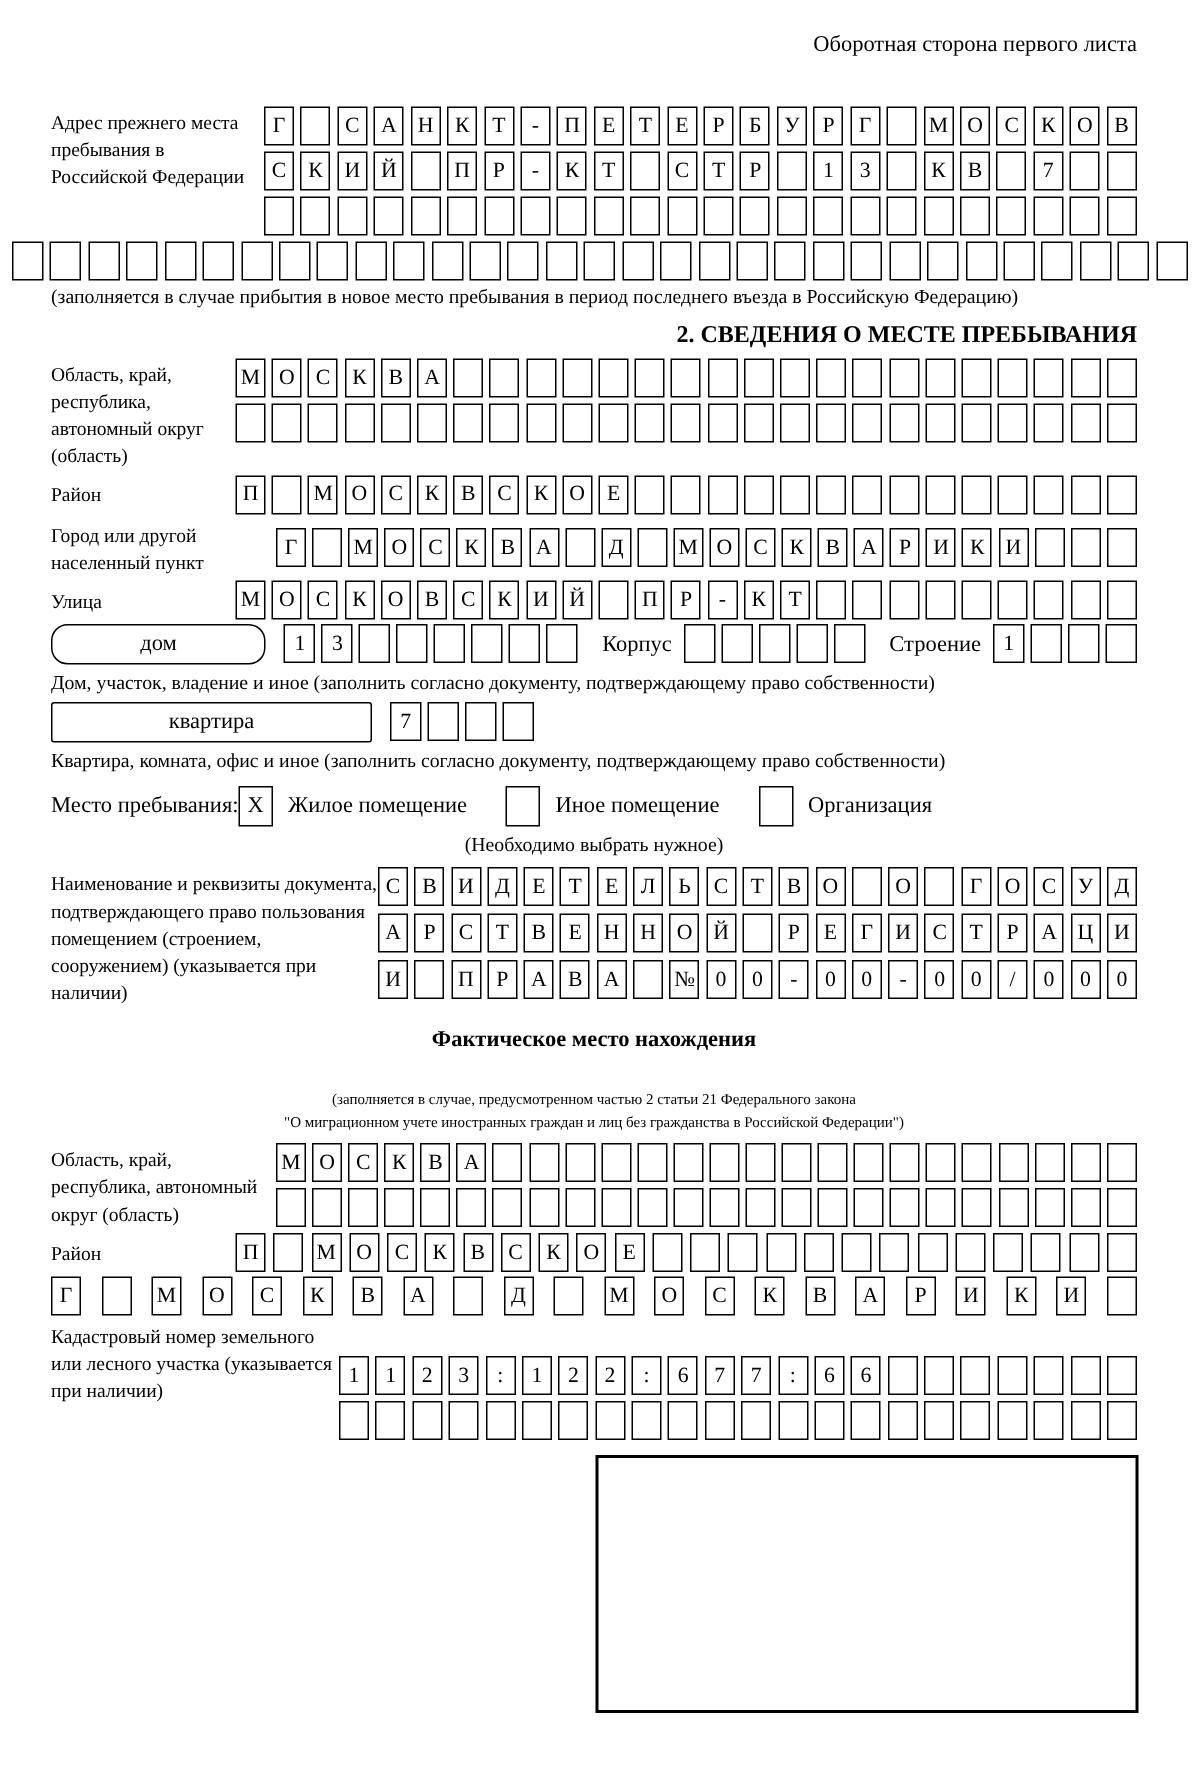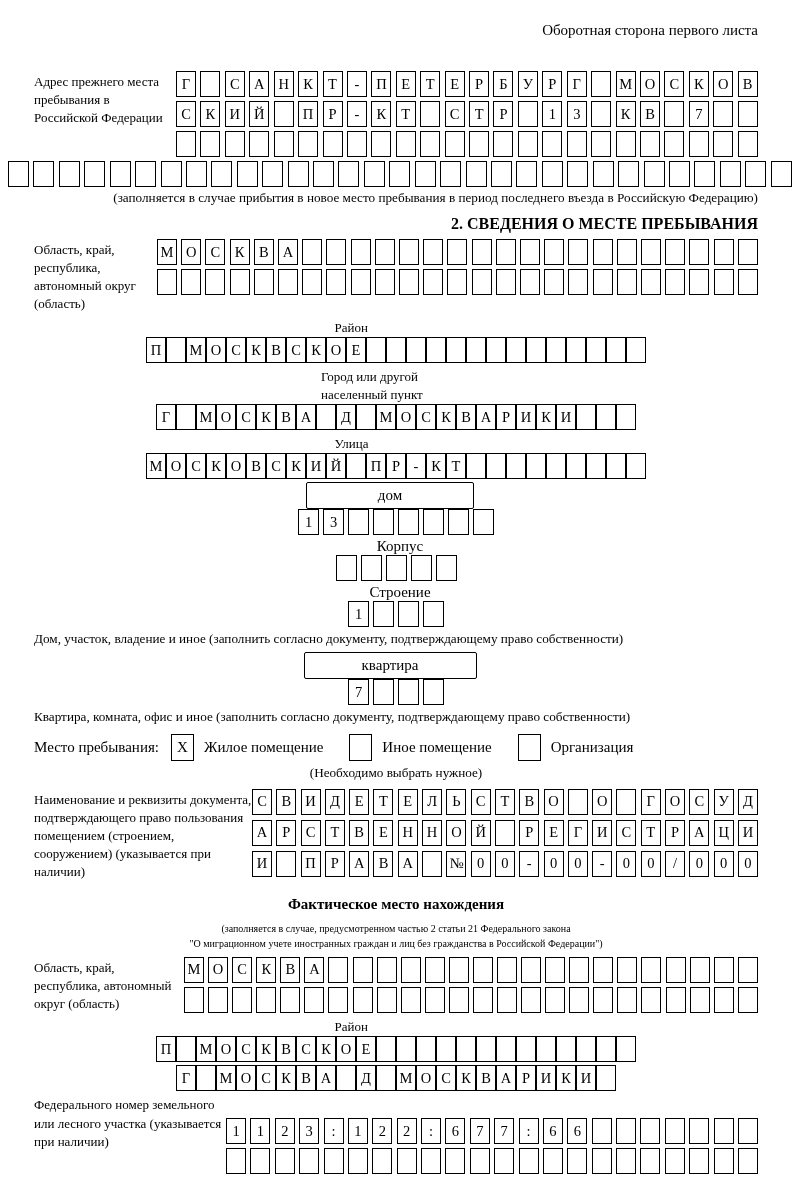--- a/index.html
+++ b/index.html
@@ -7,61 +7,61 @@
   body {
     width: 800px; height: 1180px;
     font-family: "Liberation Serif", "DejaVu Serif", serif;
     color:#000; overflow:hidden;
   }
   .page { padding: 22px 42px 0 34px; }
 
   .side-note { text-align: right; font-size: 15px; margin-bottom: 32px; }
 
   .frow { display:flex; align-items:flex-start; margin: 3px 0; }
-  .frow.vcenter { align-items:center;flex-direction:column; }
+  .frow.vcenter { align-items:center; }
   .label { font-size: 13px; line-height: 1.4; flex: 0 0 auto; padding-top:2px; }
   .w142 { width:142px; } .w123 { width:123px; } .w150 { width:150px; }
   .w192 { width:192px; } .w218 { width:218px; }
 
   .rows { flex:1; display:flex; flex-direction:column; gap:4px; }
   .cells { flex:1; display:flex; justify-content:space-between; }
   .cell {
     width:20px; height:26px; border:1.7px solid #000;
     display:flex; align-items:center; justify-content:center;
     font-size:14.5px; line-height:1; background:#fff;
   }
   .cells-inline { display:flex; gap:4px; }
   .cells-inline .cell { width:21px; }
 
   .fullrow { margin: 4px -34px 2px -26px; display:flex; justify-content:space-between; }
   .fullrow .cell { width:21px; }
 
   .caption { font-size:13.2px; line-height:1.35; margin:2px 0 4px 0; }
-  .caption.center { text-align:right; }
+  .caption.center { text-align:left; }
 
   .sec-title { text-align:right; font-size:16px; font-weight:bold; margin:8px 0 6px 0; }
-  .sub-title { text-align:center; font-size:15px; font-weight:bold; margin:14px 0 8px 0; }
+  .sub-title { text-align:center; font-size:15px; font-weight:bold; margin:14px 0 24px 0; }
   .note-center { text-align:center; font-size:10px; line-height:1.5; }
 
   .namedbox {
     height:27px; border:1.6px solid #000; border-radius:2px;
     display:flex; align-items:center; justify-content:center; font-size:15px;
     background:#fff;
   }
-  .housebox { width:168px; margin-right:12px; }
-  .aptbox { width:173px; margin-right:12px; }
+  .housebox { width:168px; margin-right:12px;border-radius:11px; }
+  .aptbox { width:214px; margin-right:12px; }
   .inline-label { font-size:15px; margin:0 8px 0 16px; padding-top:3px;text-align:center; }
 
   .stay-row { display:flex; align-items:center; font-size:15px; margin:8px 0 2px 0; }
   .checkbox {
     width:23px; height:27px; border:1.7px solid #000; display:flex;
     align-items:center; justify-content:center; font-size:15px; background:#fff;
   }
   .stay-row .opt-label { margin:0 26px 0 10px; }
-  .stay-row .lead { margin-right:12px;text-align:right; }
+  .stay-row .lead { margin-right:0;text-align:right; }
 
   .stamp-box {
     width:362px; height:172px; border:2px solid #000; background:#fff;
     margin:10px 0 6px 363px;
   } .mb6 { margin-bottom:6px; }
 </style>
 </head>
 <body>
 
 <div class="page">
@@ -580,21 +580,21 @@
         <span class="cell">А</span>
         <span class="cell">Р</span>
         <span class="cell">И</span>
         <span class="cell">К</span>
         <span class="cell">И</span>
         <span class="cell"></span>
       </div>
   </div>
 
   <div class="frow">
-    <div class="label w192">Федерального номер земельного или лесного участка (указывается при наличии)</div>
+    <div class="label w192">Кадастровый номер земельного или лесного участка (указывается при наличии)</div>
     <div class="rows" style="padding-top:24px;">
       <div class="cells">
           <span class="cell">1</span>
           <span class="cell">1</span>
           <span class="cell">2</span>
           <span class="cell">3</span>
           <span class="cell">:</span>
           <span class="cell">1</span>
           <span class="cell">2</span>
           <span class="cell">2</span>

